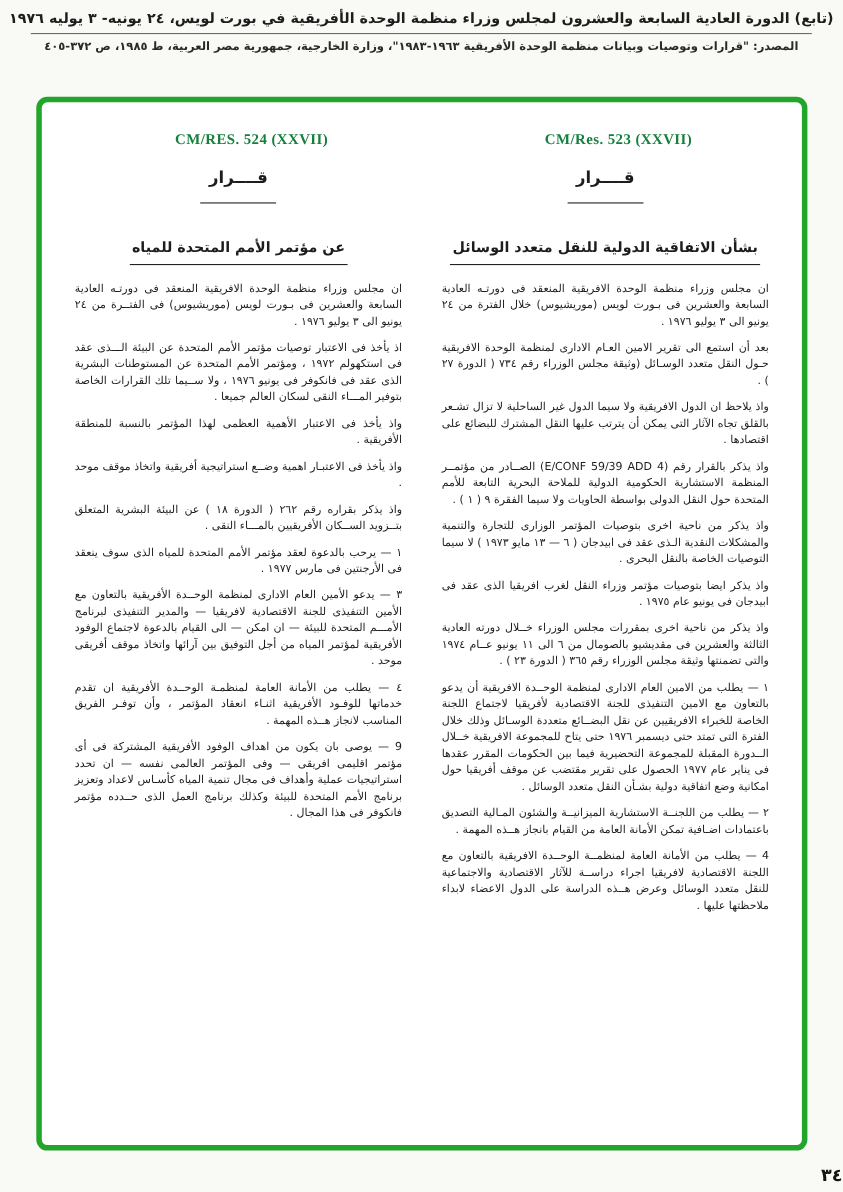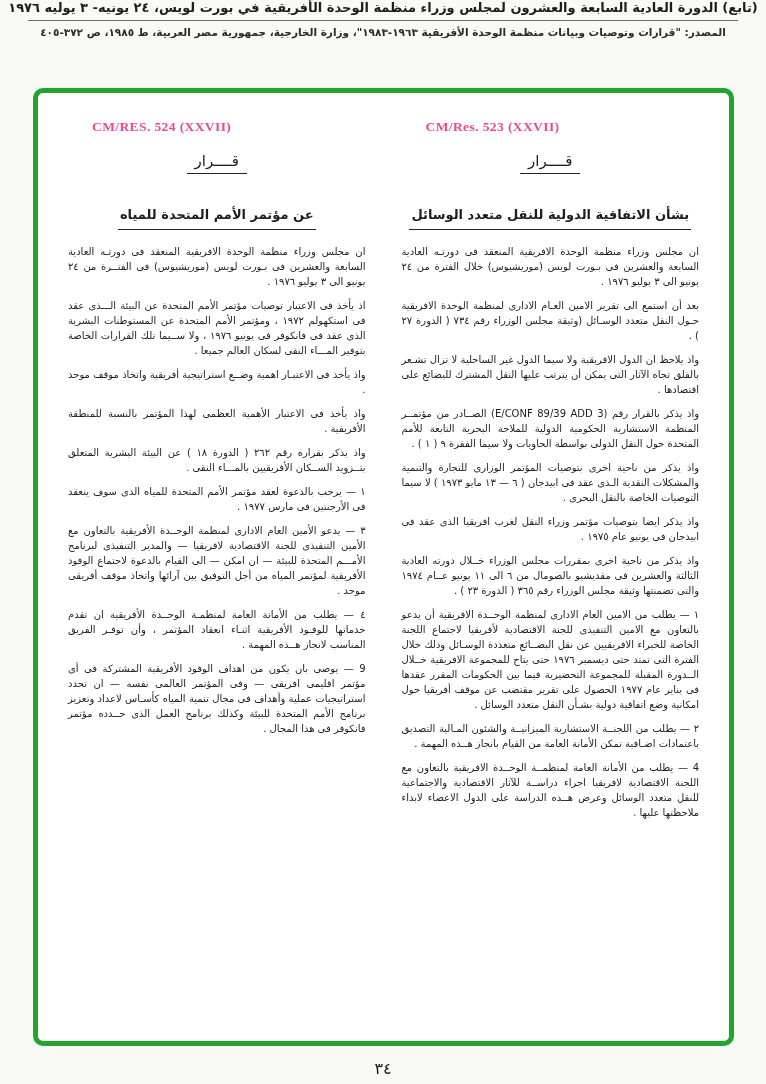--- a/index.html
+++ b/index.html
@@ -6,68 +6,68 @@
   html, body {
     width: 766px; height: 1084px;
     background: #f9f9f6;
     font-family: "DejaVu Sans", sans-serif;
     color: #1d1d1d;
     overflow: hidden;
   }
   .page { position: relative; width: 766px; height: 1084px; }
 
   
-  .page-header { direction: rtl; text-align: center; }
+  .page-header { direction: rtl; text-align: center; padding-top: 10px; }
   .hdr-line1 { font-size: 13px; font-weight: bold; letter-spacing: .2px; }
   .hdr-rule  { width: 710px; margin: 5px auto 0; border-top: 1px solid #6a6a6a; }
   .hdr-line2 { font-size: 10.5px; font-weight: bold; margin-top: 5px; color: #2a2a2a; }
 
   
   .green-box {
     position: absolute; left: 33px; top: 88px;
     width: 701px; height: 958px;
     background: #ffffff;
     border: 5px solid #23a42a;
     border-radius: 10px;
     padding: 26px 30px 16px 30px;
     overflow: hidden;
   }
   .columns { display: flex; direction: rtl; gap: 36px; height: 100%; }
   .col { flex: 1; direction: rtl; }
 
   .ref {
-    direction: ltr; text-align: left;
+    direction: ltr; text-align: center;
     font-family: "Liberation Serif", serif;
     font-weight: bold; font-size: 13.5px;
-    letter-spacing: .4px; color: #ec4899;
+    letter-spacing: .4px; color: #15803d;
     margin-bottom: 16px;
     margin-left: 24px;
   }
   .qarar { text-align: center; margin-bottom: 10px; }
   .qarar span {
-    display: inline-block; font-size: 15px; font-weight: normal;
-    border-bottom: 1.5px solid #222; padding: 0 8px 3px;
+    display: inline-block; font-size: 15px; font-weight: bold;
+    border-bottom: 1.5px solid #222; padding: 0 8px 14px;
   }
   .res-title { text-align: center; margin-bottom: 14px; }
   .res-title span {
     display: inline-block; font-size: 13px; font-weight: bold;
     border-bottom: 1.5px solid #222; padding: 0 2px 3px;
     line-height: 1.6;
     margin-top: 21px;
   }
   .col p {
     font-size: 10px; line-height: 1.5;
     text-align: justify; text-justify: inter-word;
     margin-bottom: 9px;
   }
 
   
   .page-number {
     position: absolute; left: 0; bottom: 6px; width: 766px;
-    text-align: center; font-size: 16px; font-weight: normal; color: #151515;
+    text-align: right; font-size: 16px; font-weight: bold; color: #151515;
   }
 </style>
 </head>
 <body>
 
 <div class="page">
 
   <header class="page-header">
     <div class="hdr-line1">(تابع) الدورة العادية السابعة والعشرون لمجلس وزراء منظمة الوحدة الأفريقية في بورت لويس، ٢٤ يونيه- ٣ يوليه ١٩٧٦</div>
     <div class="hdr-rule"></div>
@@ -81,41 +81,41 @@
         <div class="ref">CM/Res. 523 (XXVII)</div>
         <div class="qarar">
           <span>قــــرار</span>
         </div>
         <div class="res-title">
           <span>بشأن الاتفاقية الدولية للنقل متعدد الوسائل</span>
         </div>
         <p>ان مجلس وزراء منظمة الوحدة الافريقية المنعقد فى دورتـه العادية السابعة والعشرين فى بـورت لويس (موريشيوس) خلال الفترة من ٢٤ يونيو الى ٣ يوليو ١٩٧٦ .</p>
         <p>بعد أن استمع الى تقرير الامين العـام الادارى لمنظمة الوحدة الافريقية حـول النقل متعدد الوسـائل (وثيقة مجلس الوزراء رقم ٧٣٤ ( الدورة ٢٧ ) .</p>
         <p>واذ يلاحظ ان الدول الافريقية ولا سيما الدول غير الساحلية لا تزال تشـعر بالقلق تجاه الآثار التى يمكن أن يترتب عليها النقل المشترك للبضائع على اقتصادها .</p>
-        <p>واذ يذكر بالقرار رقم (E/CONF 89/39 ADD 3) الصــادر من مؤتمــر المنظمة الاستشارية الحكومية الدولية للملاحة البحرية التابعة للأمم المتحدة حول النقل الدولى بواسطة الحاويات ولا سيما الفقرة ٩ ( ١ ) .</p>
+        <p>واذ يذكر بالقرار رقم (E/CONF 59/39 ADD 4) الصــادر من مؤتمــر المنظمة الاستشارية الحكومية الدولية للملاحة البحرية التابعة للأمم المتحدة حول النقل الدولى بواسطة الحاويات ولا سيما الفقرة ٩ ( ١ ) .</p>
         <p>واذ يذكر من ناحية اخرى بتوصيات المؤتمر الوزارى للتجارة والتنمية والمشكلات النقدية الـذى عقد فى ابيدجان ( ٦ — ١٣ مايو ١٩٧٣ ) لا سيما التوصيات الخاصة بالنقل البحرى .</p>
         <p>واذ يذكر ايضا بتوصيات مؤتمر وزراء النقل لغرب افريقيا الذى عقد فى ابيدجان فى يونيو عام ١٩٧٥ .</p>
         <p>واذ يذكر من ناحية اخرى بمقررات مجلس الوزراء خــلال دورته العادية الثالثة والعشرين فى مقديشيو بالصومال من ٦ الى ١١ يونيو عــام ١٩٧٤ والتى تضمنتها وثيقة مجلس الوزراء رقم ٣٦٥ ( الدورة ٢٣ ) .</p>
         <p>١ — يطلب من الامين العام الادارى لمنظمة الوحــدة الافريقية أن يدعو بالتعاون مع الامين التنفيذى للجنة الاقتصادية لأفريقيا لاجتماع اللجنة الخاصة للخبراء الافريقيين عن نقل البضــائع متعددة الوسـائل وذلك خلال الفترة التى تمتد حتى ديسمبر ١٩٧٦ حتى يتاح للمجموعة الافريقية خــلال الــدورة المقبلة للمجموعة التحضيرية فيما بين الحكومات المقرر عقدها فى يناير عام ١٩٧٧ الحصول على تقرير مقتضب عن موقف أفريقيا حول امكانية وضع اتفاقية دولية بشـأن النقل متعدد الوسائل .</p>
         <p>٢ — يطلب من اللجنــة الاستشارية الميزانيــة والشئون المـالية التصديق باعتمادات اضـافية تمكن الأمانة العامة من القيام بانجاز هــذه المهمة .</p>
         <p>4 — يطلب من الأمانة العامة لمنظمــة الوحــدة الافريقية بالتعاون مع اللجنة الاقتصادية لافريقيا اجراء دراســة للآثار الاقتصادية والاجتماعية للنقل متعدد الوسائل وعرض هــذه الدراسة على الدول الاعضاء لابداء ملاحظتها عليها .</p>
       </section>
 
       <section class="col">
         <div class="ref">CM/RES. 524 (XXVII)</div>
         <div class="qarar">
           <span>قــــرار</span>
         </div>
         <div class="res-title">
           <span>عن مؤتمر الأمم المتحدة للمياه</span>
         </div>
         <p>ان مجلس وزراء منظمة الوحدة الافريقية المنعقد فى دورتـه العادية السابعة والعشرين فى بـورت لويس (موريشيوس) فى الفتــرة من ٢٤ يونيو الى ٣ يوليو ١٩٧٦ .</p>
         <p>اذ يأخذ فى الاعتبار توصيات مؤتمر الأمم المتحدة عن البيئة الـــذى عقد فى استكهولم ١٩٧٢ ، ومؤتمر الأمم المتحدة عن المستوطنات البشرية الذى عقد فى فانكوفر فى يونيو ١٩٧٦ ، ولا ســيما تلك القرارات الخاصة بتوفير المـــاء النقى لسكان العالم جميعا .</p>
+        <p>واذ يأخذ فى الاعتبار الأهمية العظمى لهذا المؤتمر بالنسبة للمنطقة الأفريقية .</p>
         <p>واذ يأخذ فى الاعتبـار اهمية وضــع استراتيجية أفريقية واتخاذ موقف موحد .</p>
-        <p>واذ يأخذ فى الاعتبار الأهمية العظمى لهذا المؤتمر بالنسبة للمنطقة الأفريقية .</p>
         <p>واذ يذكر بقراره رقم ٢٦٢ ( الدورة ١٨ ) عن البيئة البشرية المتعلق بتــزويد الســكان الأفريقيين بالمـــاء النقى .</p>
         <p>١ — يرحب بالدعوة لعقد مؤتمر الأمم المتحدة للمياه الذى سوف ينعقد فى الأرجنتين فى مارس ١٩٧٧ .</p>
         <p>٣ — يدعو الأمين العام الادارى لمنظمة الوحــدة الأفريقية بالتعاون مع الأمين التنفيذى للجنة الاقتصادية لافريقيا — والمدير التنفيذى لبرنامج الأمـــم المتحدة للبيئة — ان امكن — الى القيام بالدعوة لاجتماع الوفود الأفريقية لمؤتمر المياه من أجل التوفيق بين آرائها واتخاذ موقف أفريقى موحد .</p>
         <p>٤ — يطلب من الأمانة العامة لمنظمـة الوحــدة الأفريقية ان تقدم خدماتها للوفـود الأفريقية اثنـاء انعقاد المؤتمر ، وأن توفـر الفريق المناسب لانجاز هــذه المهمة .</p>
         <p>9 — يوصى بان يكون من اهداف الوفود الأفريقية المشتركة فى أى مؤتمر اقليمى افريقى — وفى المؤتمر العالمى نفسه — ان تحدد استراتيجيات عملية وأهداف فى مجال تنمية المياه كأسـاس لاعداد وتعزيز برنامج الأمم المتحدة للبيئة وكذلك برنامج العمل الذى حــدده مؤتمر فانكوفر فى هذا المجال .</p>
       </section>
 
     </div>
   </div>
 

